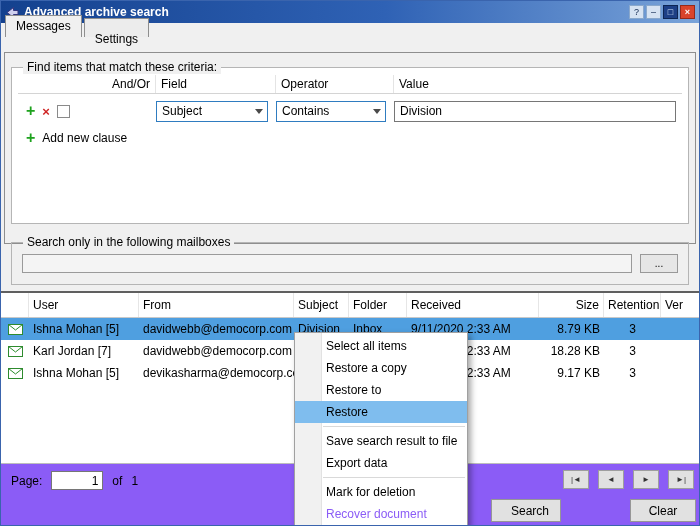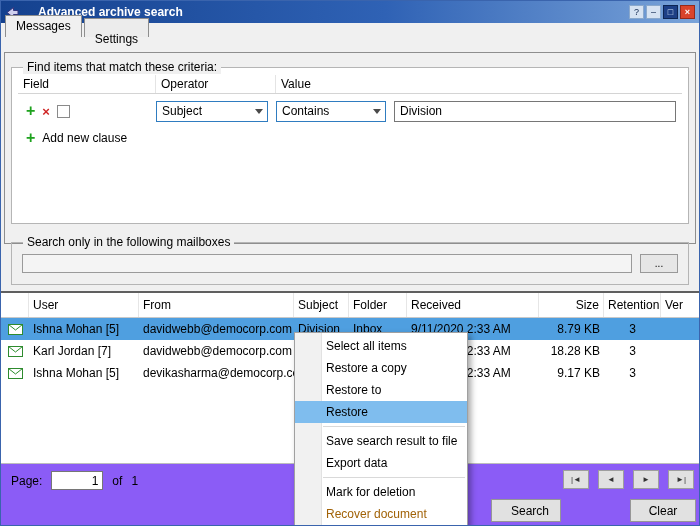--- a/index.html
+++ b/index.html
@@ -10,21 +10,21 @@
     font-family:"Liberation Sans", sans-serif; font-size:12px; color:#000;
     overflow:hidden;
   }
   
   .titlebar {
     position:absolute; top:0; left:0; right:0; height:22px;
     background:linear-gradient(90deg,#14418e 0%, #2f62b5 55%, #79a3d9 100%);
     display:flex; align-items:center; padding:0 4px;
   }
   .title-icon { width:15px; height:15px; display:inline-flex; }
-  .title-text { color:#fff; font-weight:bold; margin-left:18px; flex:1; white-space:nowrap; }
+  .title-text { color:#fff; font-weight:bold; margin-left:4px; flex:1; white-space:nowrap; }
   .winbtns { display:flex; gap:2px; }
   .winbtn {
     width:15px; height:14px; padding:0; font-size:9px; line-height:12px;
     background:#d6e2f2; border:1px solid #8aa8cc; color:#10264f;
     font-family:inherit; text-align:center;
   }
   .winbtn.dark { background:#1d3f86; color:#cfe0f5; border-color:#0d2553; }
   .winbtn.close { background:#d9442c; color:#fff; border-color:#96291a; font-weight:bold; }
   
   .tabstrip { position:absolute; top:15px; left:4px; height:21px; display:flex; z-index:3; }
@@ -102,21 +102,21 @@
   .context-menu {
     position:absolute; left:293px; top:331px; width:174px; height:195px;
     background:#fff; border:1px solid #a0a0a0; box-shadow:3px 3px 6px rgba(0,0,0,0.35);
     padding:2px 0; z-index:20; overflow:hidden;
   }
   .context-menu::before { content:""; position:absolute; left:0; top:0; bottom:0; width:26px;
                           background:#f1f1f1; border-right:1px solid #e2e2e2; }
   .menu-item { position:relative; height:22px; display:flex; align-items:center;
                padding-left:31px; white-space:nowrap; z-index:1; }
   .menu-item.highlight { background:#7fbdee; }
-  .menu-item.disabled { color:#a16207; }
+  .menu-item.disabled { color:#8b5cf6; }
   .menu-sep { position:relative; height:1px; background:#d9d9d9; margin:3px 2px 3px 28px; z-index:1; }
 </style>
 </head>
 <body>
 
 <div class="window">
 
   <div class="titlebar">
     <span class="title-icon">
       <svg width="15" height="15" viewBox="0 0 15 15">
@@ -135,20 +135,21 @@
   <div class="tabstrip">
     <div class="tab active">Messages</div>
     <div class="tab inactive">Settings</div>
   </div>
 
   <div class="tabpanel">
 
     <fieldset class="criteria-box">
       <legend>Find items that match these criteria:</legend>
       <div class="crit-grid crit-header">
+        <span class="hcell andor">And/Or</span>
         <span class="hcell">Field</span>
         <span class="hcell">Operator</span>
         <span class="hcell">Value</span>
       </div>
       <div class="crit-grid crit-row">
         <span class="row-tools">
           <span class="plus-glyph">+</span>
           <span class="x-glyph">×</span>
           <span class="checkbox"></span>
         </span>

